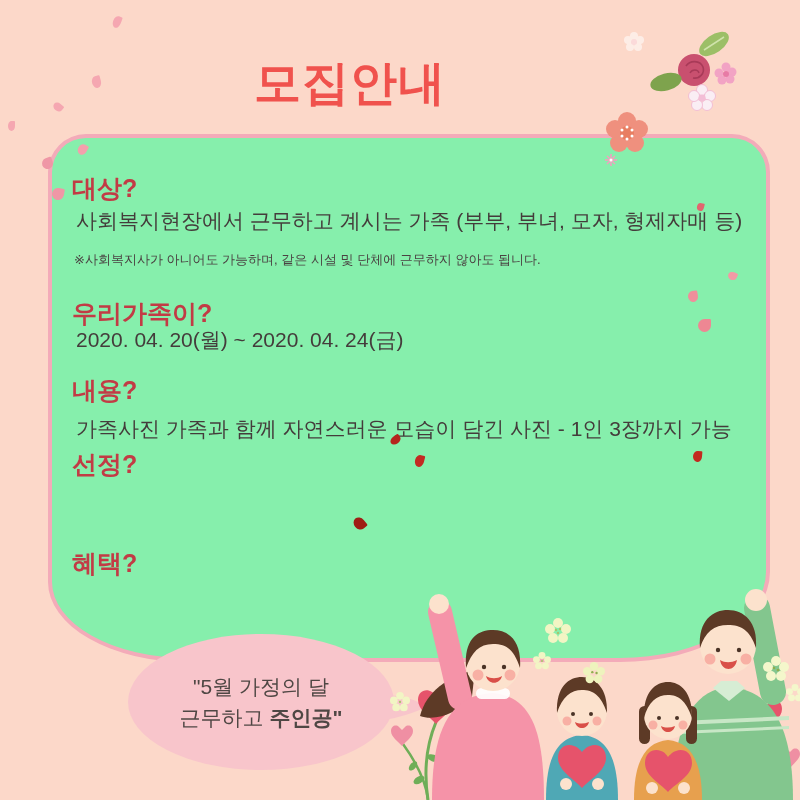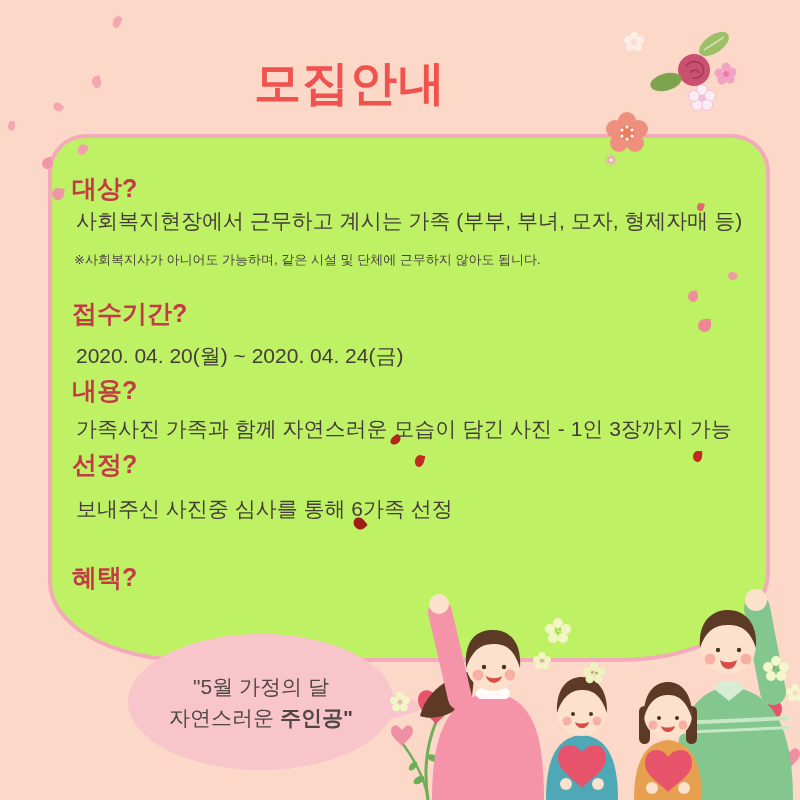--- a/index.html
+++ b/index.html
@@ -7,21 +7,21 @@
     width:800px;height:800px;position:relative;overflow:hidden;
     background:#fcd8c9;
     font-family:"Liberation Sans","DejaVu Sans",sans-serif;
   }
   .page-title{
     position:absolute;left:0;top:52px;width:700px;text-align:center;
     font-size:47px;font-weight:800;color:#f0524d;letter-spacing:1px;
   }
   .card{
     position:absolute;left:48px;top:134px;width:722px;height:528px;
-    background:#bef264;border:4px solid #f3abb9;box-sizing:border-box;
+    background:#86efac;border:4px solid #f3abb9;box-sizing:border-box;
     border-radius:38px 38px 150px 140px / 38px 38px 90px 80px;
     z-index:1;
   }
   .card .heading{
     position:absolute;left:20px;
     font-size:25px;font-weight:bold;color:#c23b45;white-space:nowrap;
   }
   .card .body-line{
     position:absolute;left:24px;
     font-size:21px;color:#443c3b;white-space:nowrap;text-align:right;
@@ -47,30 +47,29 @@
 </head>
 <body>
 
 <div class="page-title">모집안내</div>
 
 <div class="card">
   <div class="heading" style="top:34px">대상?</div>
   <div class="body-line" style="top:69px">사회복지현장에서 근무하고 계시는 가족 (부부, 부녀, 모자, 형제자매 등)</div>
   <div class="note-line" style="top:113px">※사회복지사가 아니어도 가능하며, 같은 시설 및 단체에 근무하지 않아도 됩니다.</div>
 
-  <div class="heading" style="top:159px">접수기간?</div>
-  <div class="body-line" style="top:204px">2020. 04. 20(월) ~ 2020. 04. 24(금)</div>
+  <div class="heading" style="top:159px">우리가족이?</div>
+  <div class="body-line" style="top:188px">2020. 04. 20(월) ~ 2020. 04. 24(금)</div>
 
   <div class="heading" style="top:236px">내용?</div>
   <div class="body-line" style="top:277px">가족사진 가족과 함께 자연스러운 모습이 담긴 사진 - 1인 3장까지 가능</div>
 
   <div class="heading" style="top:310px">선정?</div>
-  <div class="body-line" style="top:357px">보내주신 사진중 심사를 통해 6가족 선정</div>
-
-  <div class="heading" style="top:423px">혜택?</div>
+
+  <div class="heading" style="top:409px">혜택?</div>
 </div>
 
 <div class="petal" style="left:113px;top:16px;width:8px;height:12px;background:#f5a7b1;transform:rotate(20deg)"></div>
 <div class="petal" style="left:92px;top:76px;width:9px;height:12px;background:#f5a7b1;transform:rotate(-15deg)"></div>
 <div class="petal" style="left:53px;top:103px;width:10px;height:8px;background:#f5a7b1;transform:rotate(40deg)"></div>
 <div class="petal" style="left:8px;top:121px;width:7px;height:10px;background:#f5a7b1"></div>
 <div class="petal" style="left:78px;top:144px;width:9px;height:11px;background:#f3a0ac;transform:rotate(30deg)"></div>
 <div class="petal" style="left:42px;top:158px;width:11px;height:11px;background:#ef97a6;transform:rotate(-20deg)"></div>
 <div class="petal" style="left:52px;top:188px;width:12px;height:12px;background:#ef97a6;transform:rotate(10deg)"></div>
 
@@ -215,21 +214,21 @@
       <circle cx="8" cy="20" r="5"></circle>
       <circle cx="5" cy="11" r="5"></circle>
     </g>
   <g fill="#a9c46c">
       <circle cx="13" cy="13" r="1.5"></circle>
     </g>
 </svg>
 
 <div class="bubble">
   <div class="line">"5월 가정의 달</div>
-  <div class="line"><span>자연스러운 </span><span class="bold">주인공"</span></div>
+  <div class="line"><span>근무하고 </span><span class="bold">주인공"</span></div>
 </div>
 <svg class="bubble-tail" width="44" height="28" viewBox="0 0 44 28">
   <path d="M0,2 C16,0 32,6 43,13 C29,19 14,24 0,26 Z" fill="#f8c5cb"></path>
 </svg>
 
 <svg class="plant" style="left:388px;top:686px" width="78" height="114" viewBox="0 0 78 114">
   <path d="M40,114 C36,88 38,60 48,36" stroke="#6fae58" stroke-width="3" fill="none"></path>
   <path d="M40,114 C38,96 28,76 15,58" stroke="#6fae58" stroke-width="2.5" fill="none"></path>
   <ellipse cx="31" cy="94" rx="6" ry="3.4" fill="#6fae58" transform="rotate(-30 31 94)"></ellipse>
   <ellipse cx="45" cy="72" rx="6" ry="3.4" fill="#6fae58" transform="rotate(20 45 72)"></ellipse>

